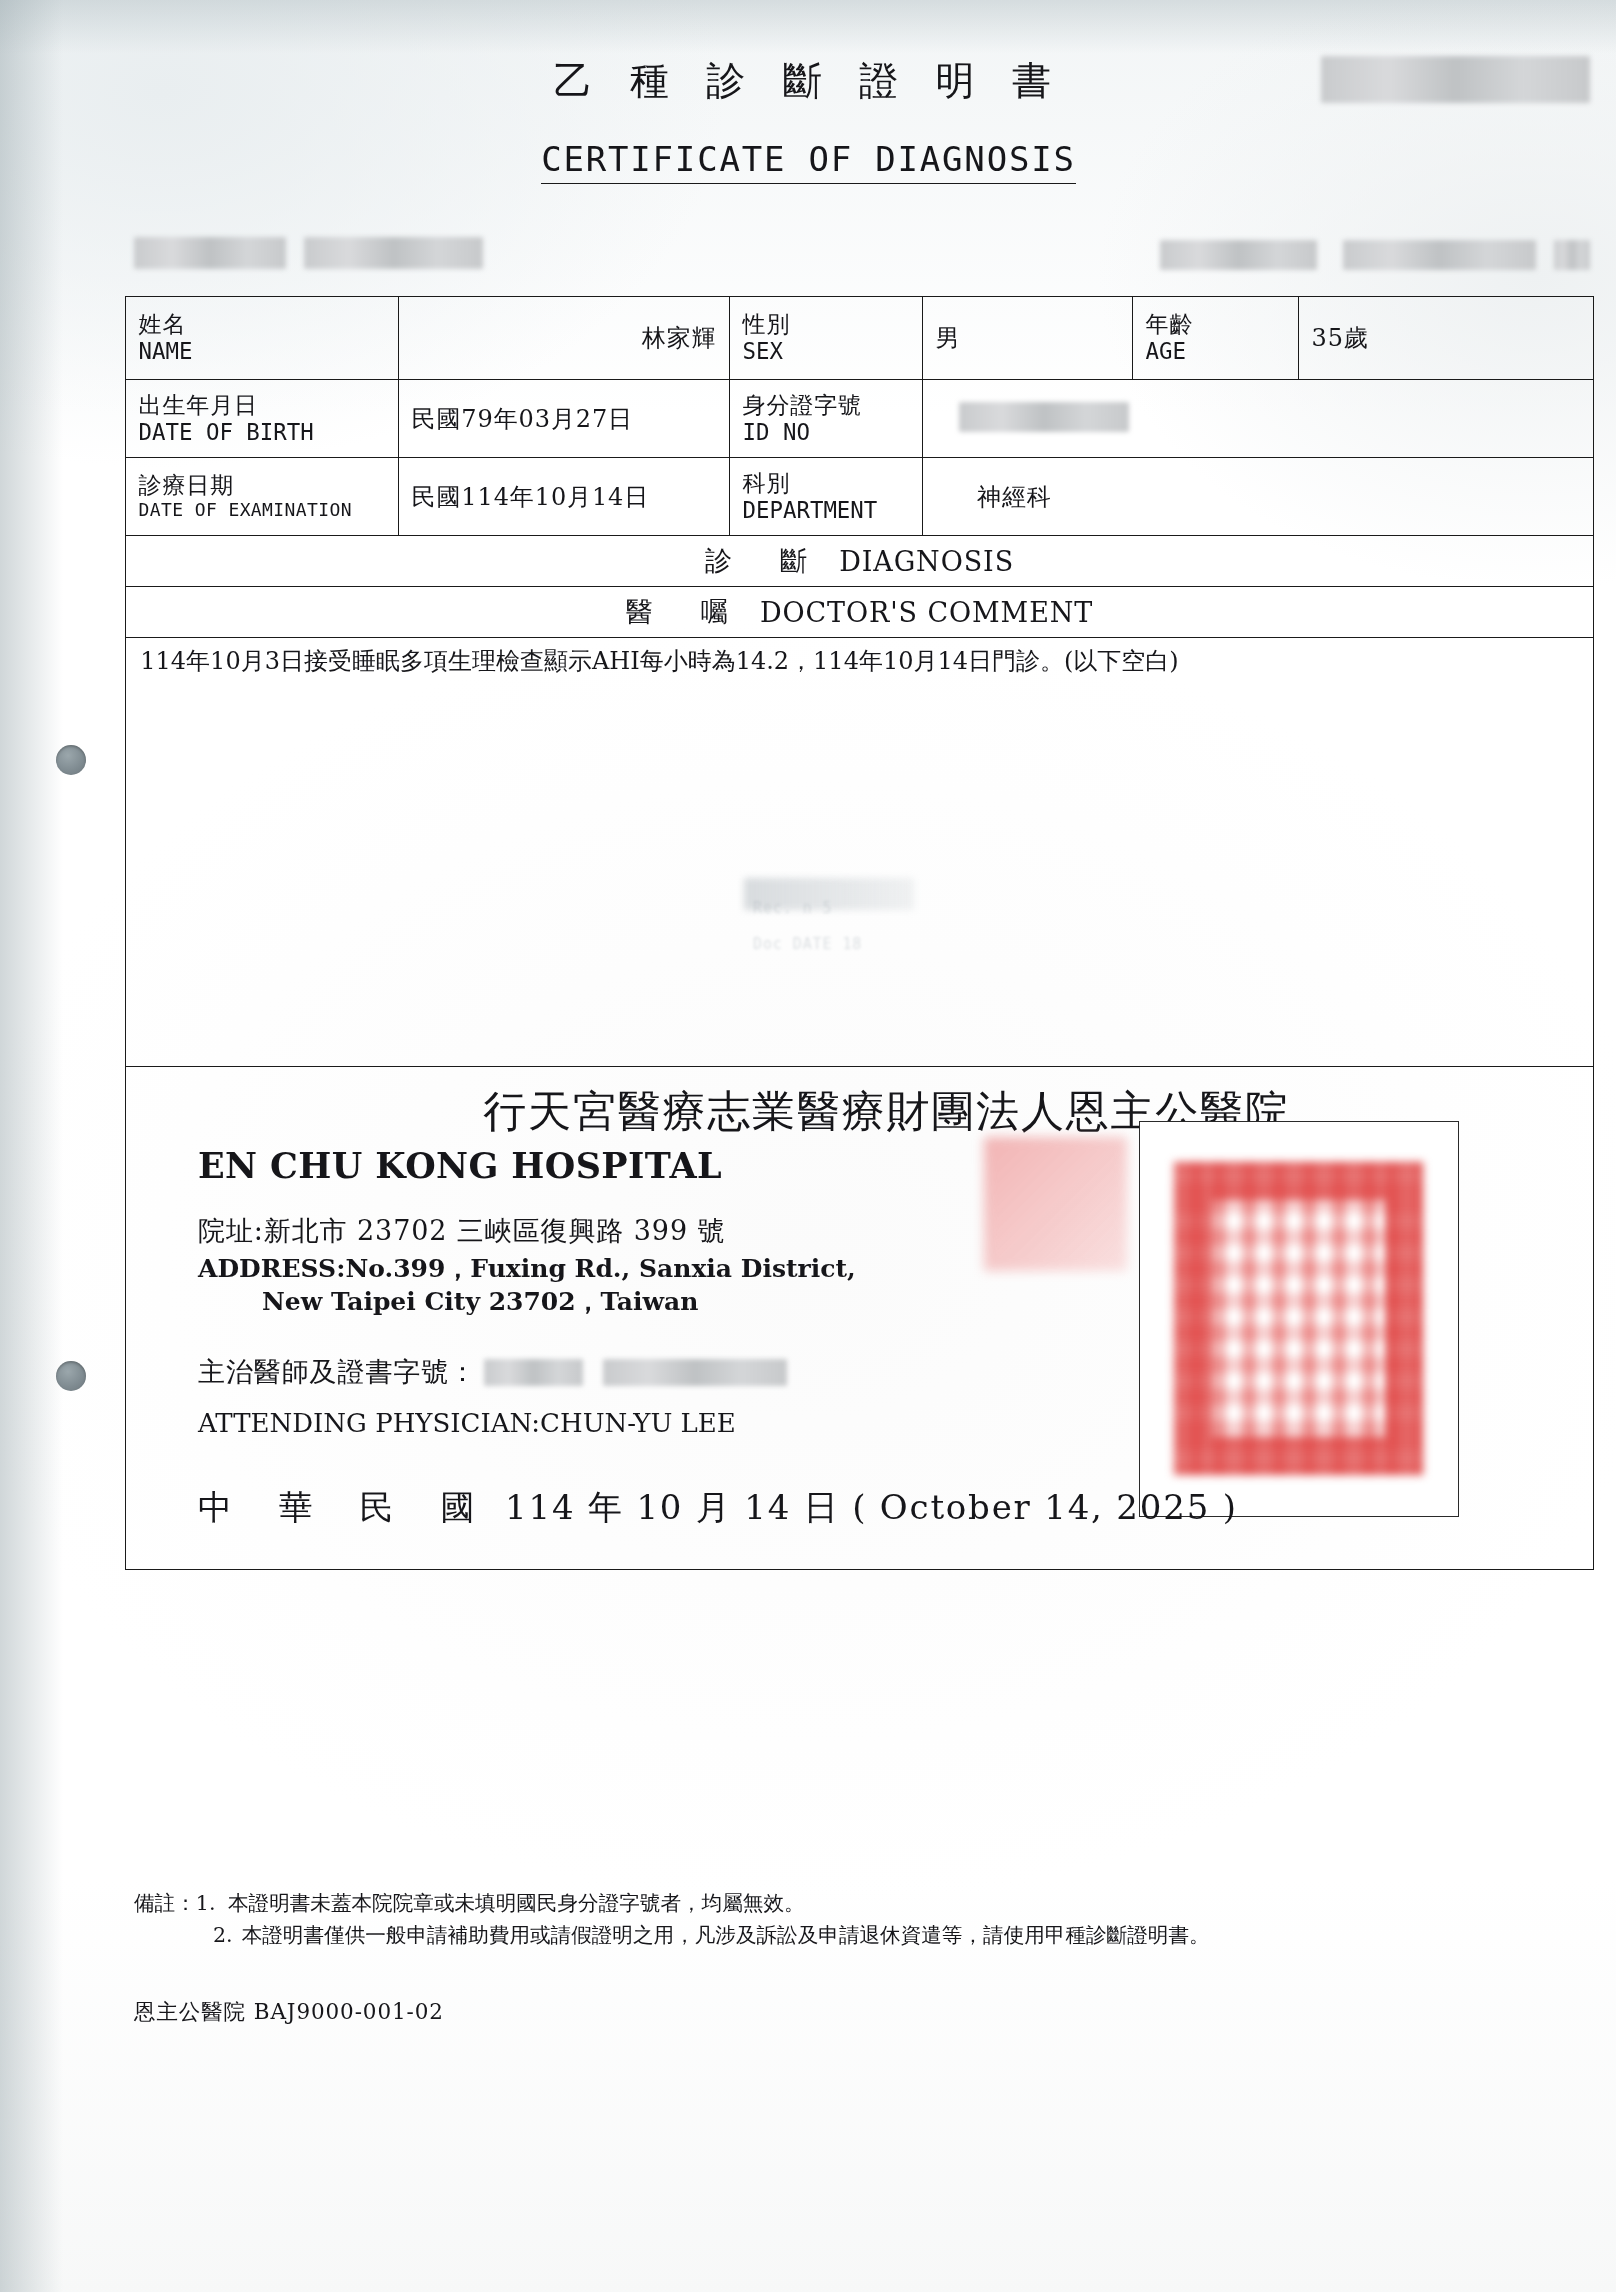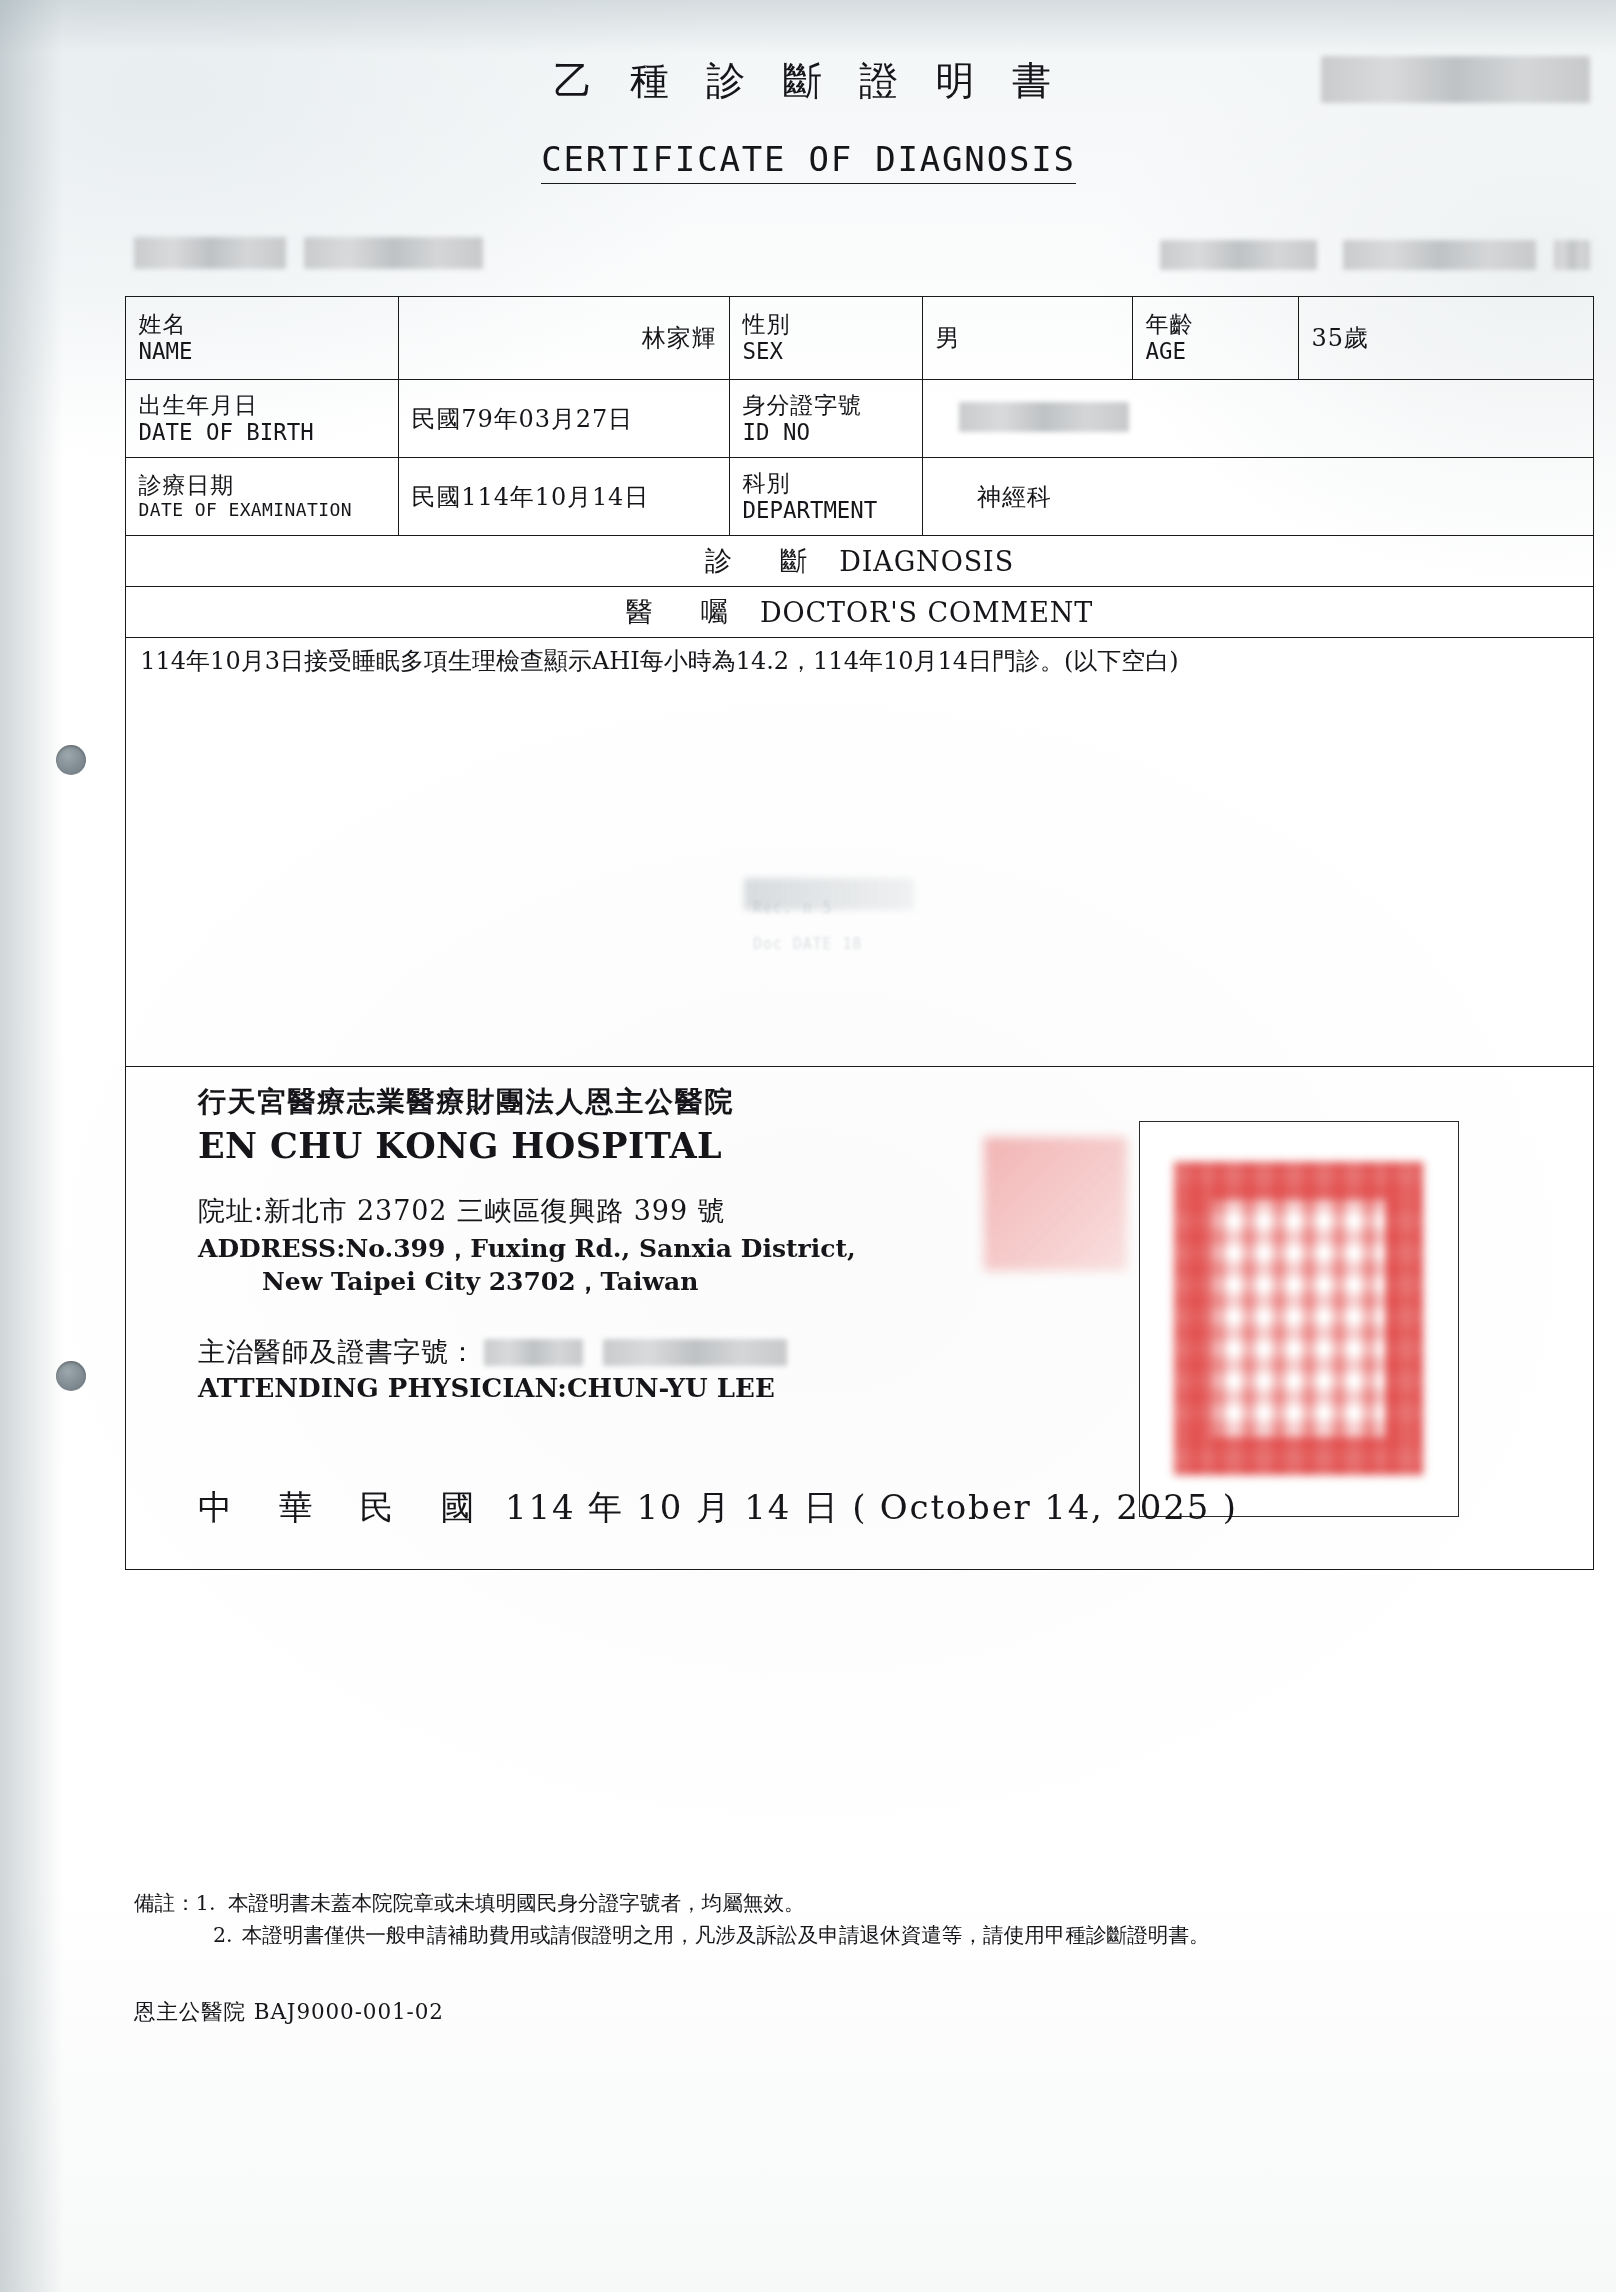--- a/index.html
+++ b/index.html
@@ -161,23 +161,24 @@
   }
 
   
   .hosp {
     position: relative;
     height: 502px;
     padding: 16px 18px 0 72px;
     box-sizing: border-box;
   }
   .hosp-cn {
-    font-size: 28px;
+    font-size: 43px;
     letter-spacing: 1.8px;
-    font-weight: bold;
+    font-weight: normal;
+    text-align: center;
   }
   .hosp-en {
     font-size: 35px;
     font-weight: bold;
     letter-spacing: 0.4px;
     margin-top: 3.6px;
     font-family: "DejaVu Serif", "Liberation Serif", serif;
   }
   .addr-cn {
     font-size: 27px;
@@ -196,22 +197,22 @@
   }
   .phys-cn {
     font-size: 27px;
     margin-top: 36px;
     letter-spacing: 0.9px;
     display: flex;
     align-items: center;
   }
   .phys-en {
     font-size: 26px;
-    font-weight: bold;
-    margin-top: 3px;
+    font-weight: normal;
+    margin-top: 18px;
   }
 
   .stamp-box {
     position: absolute;
     right: 134px;
     top: 54px;
     width: 318px;
     height: 394px;
     border: 1.8px solid #2a2a2a;
     background: #fff;

